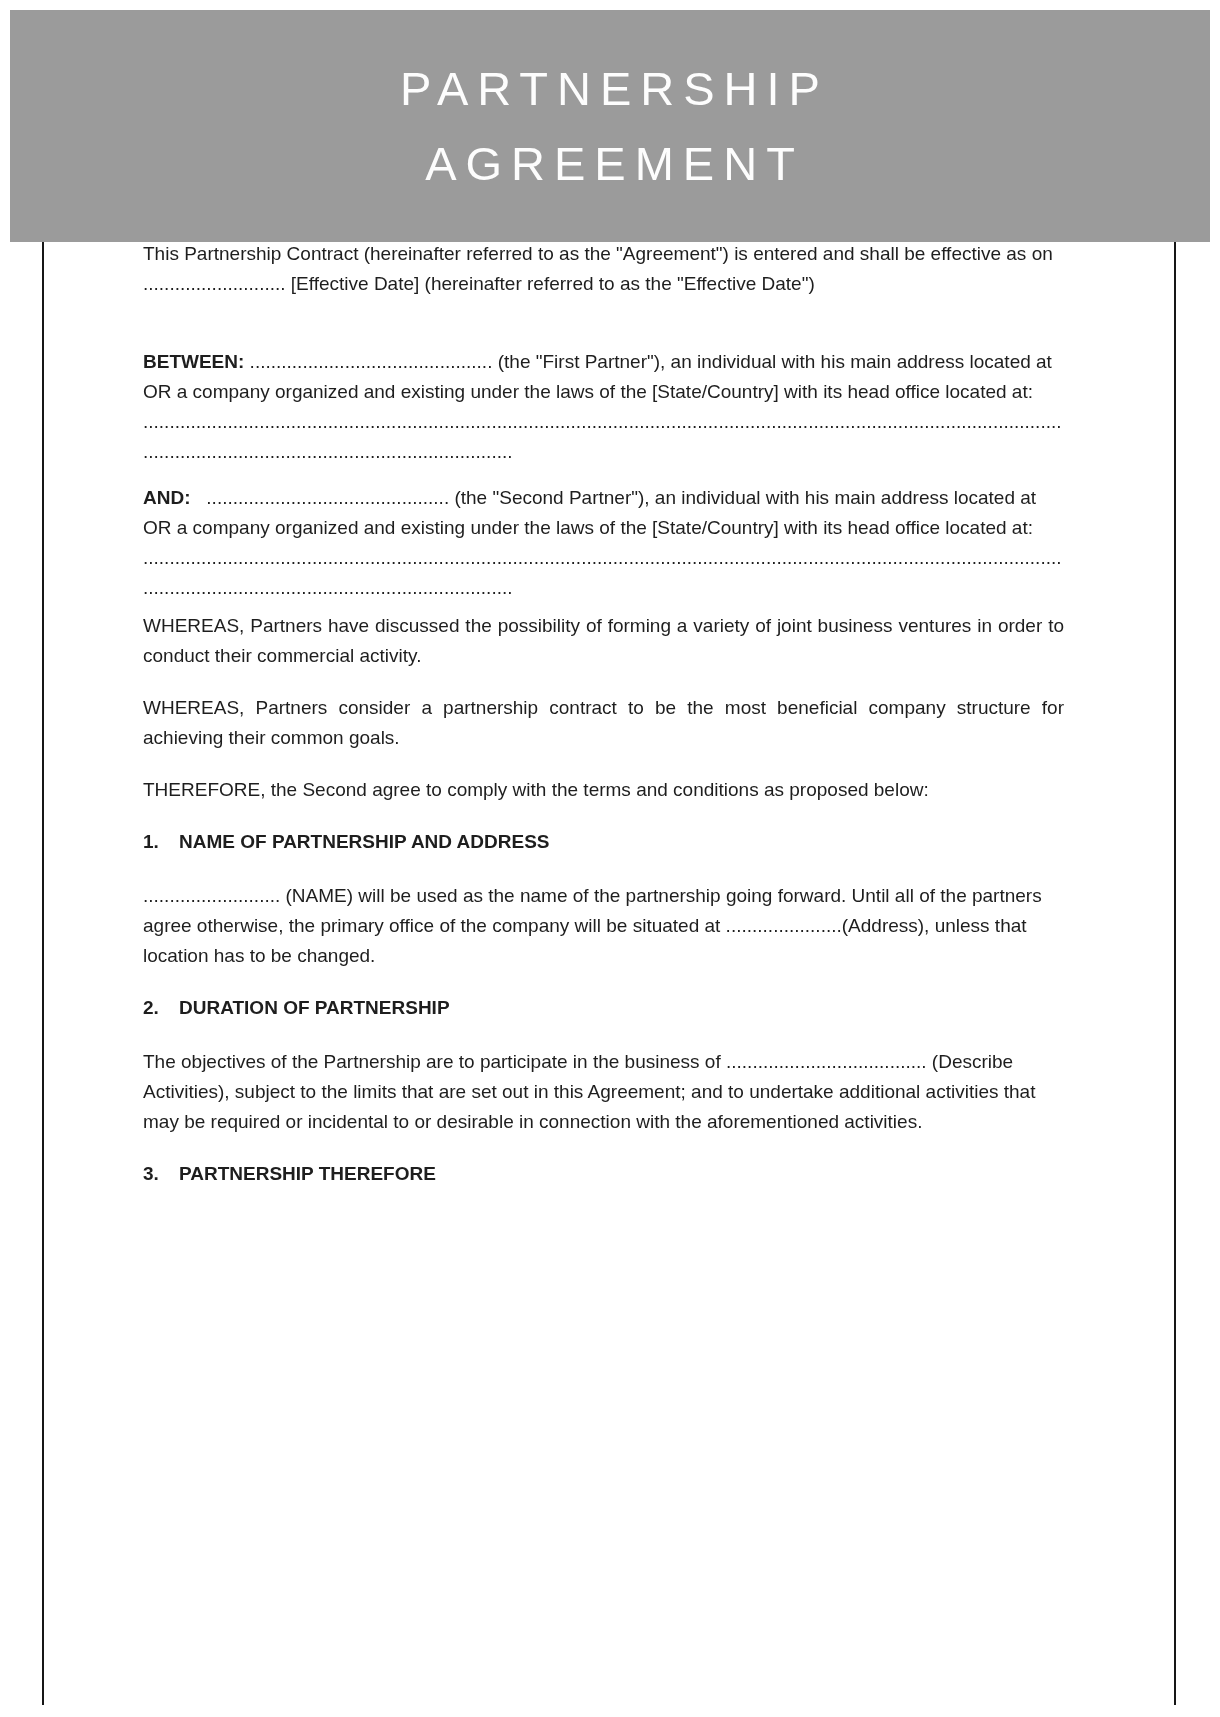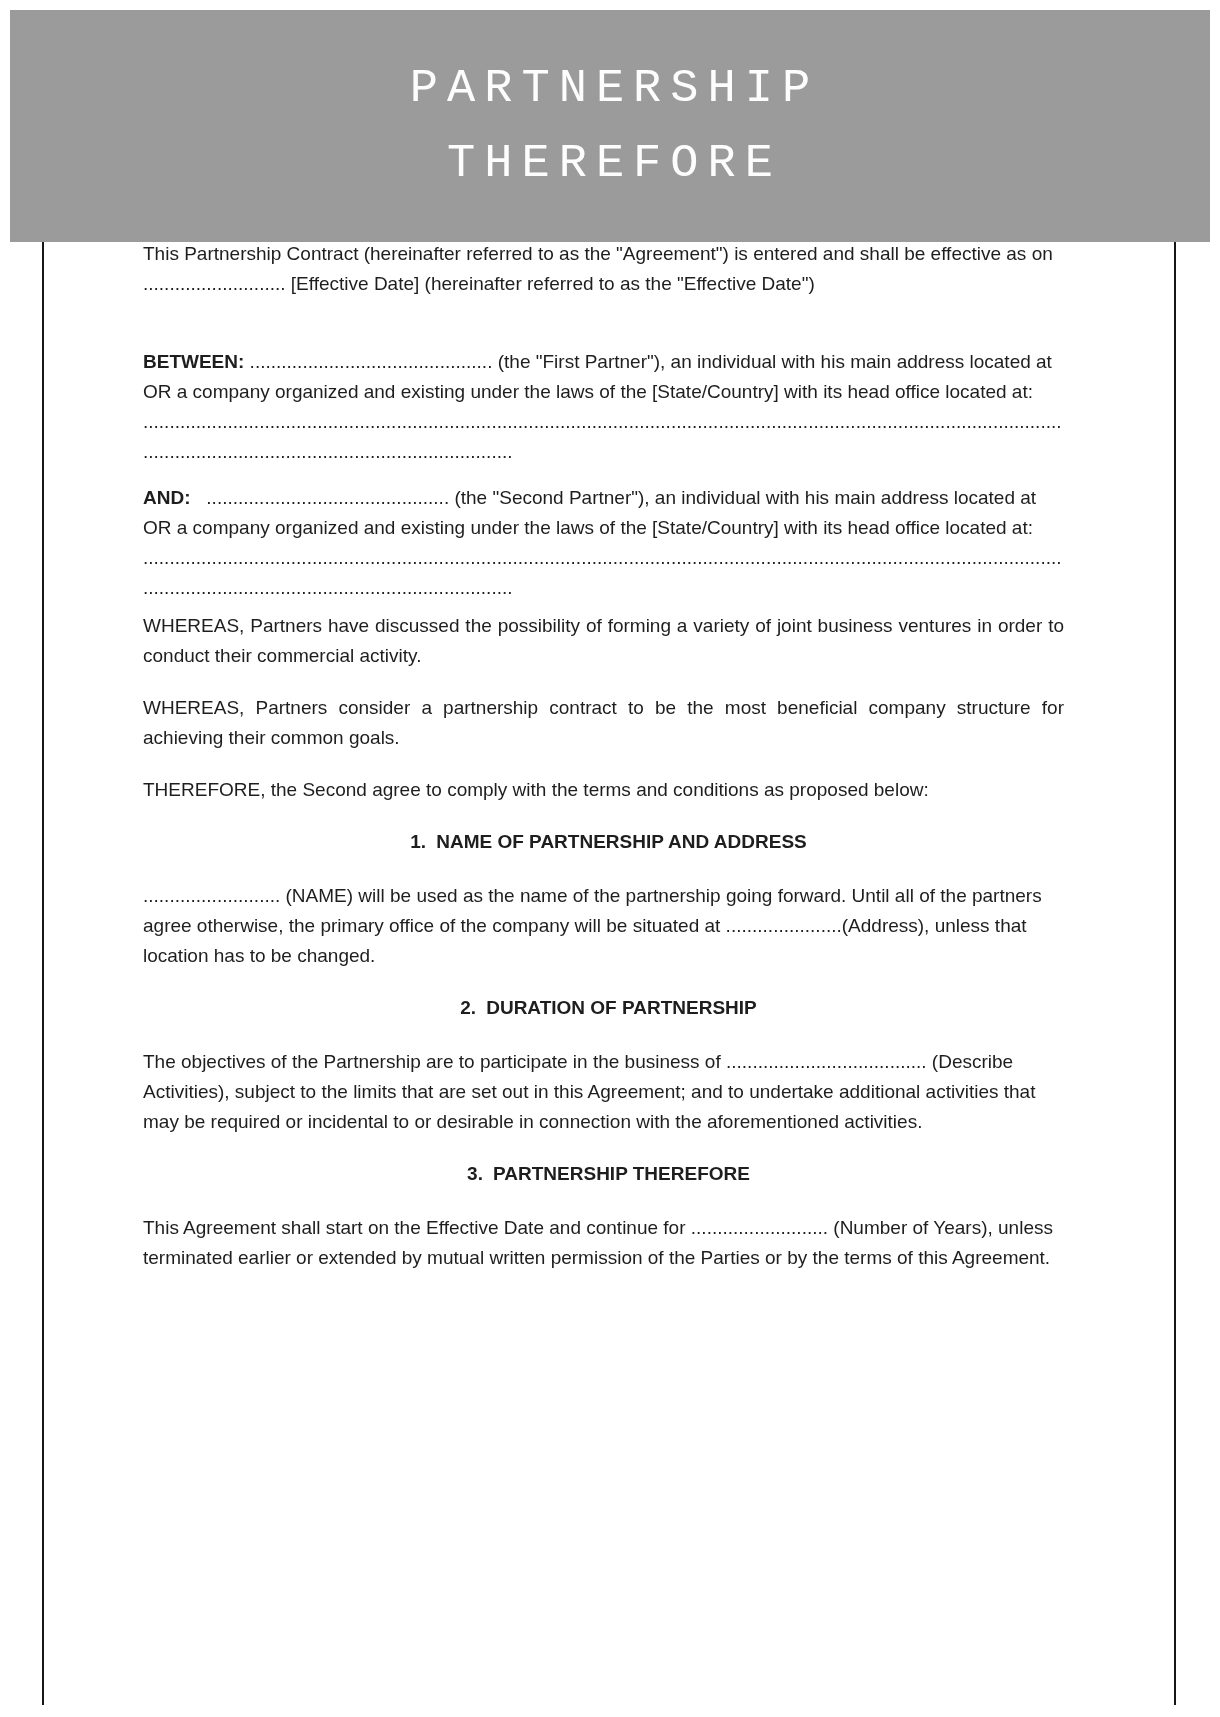--- a/index.html
+++ b/index.html
@@ -2,51 +2,51 @@
 <html><head>
 <meta charset="utf-8">
 <style>
   html,body{margin:0;padding:0;background:#ffffff;}
   .page{
     position:relative;width:1220px;height:1717px;background:#ffffff;
     font-family:"Liberation Sans",sans-serif;color:#1e1e1e;overflow:hidden;
   }
   .banner{
     position:absolute;left:10px;top:10px;width:1200px;height:232px;background:#9b9b9b;
-    display:flex;flex-direction:column;align-items:center;justify-content:center;font-family:Liberation Mono, monospace;
+    display:flex;flex-direction:column;align-items:center;justify-content:center;
   }
   .title-line{
     color:#fdfdfd;font-size:47px;font-weight:400;letter-spacing:9px;
     line-height:75px;padding-left:9px;white-space:nowrap;
   }
   .rule{position:absolute;top:242px;width:2px;height:1463px;background:#161616;}
   .rule-left{left:42px;}
   .rule-right{left:1174px;}
   .content{
     position:absolute;left:143px;top:239px;width:921px;
     font-size:19px;line-height:30px;
   }
   .para{margin:0 0 22px 0;overflow-wrap:anywhere;}
   .para.gap-lg{margin-bottom:48px;}
   .para.gap-none{margin-bottom:16px;}
   .para.gap-sm{margin-bottom:8px;}
   .just{text-align:justify;}
-  .heading{margin:16px 0 24px 0;font-weight:700;text-align:center;}
+  .heading{margin:16px 0 24px 0;font-weight:700;}
   .hnum{display:inline-block;width:36px;font-weight:700;}
   .lead{font-weight:700;}
   .dotfill{word-break:break-all;}
 </style>
 </head>
 <body>
 
 <div class="page">
 
   <div class="banner">
     <div class="title-line">PARTNERSHIP</div>
-    <div class="title-line">THEREFORE</div>
+    <div class="title-line">AGREEMENT</div>
   </div>
 
   <div class="rule rule-left"></div>
   <div class="rule rule-right"></div>
 
   <div class="content">
 
     <p class="para gap-lg">This Partnership Contract (hereinafter referred to as the "Agreement") is entered and shall be effective as on ........................... [Effective Date] (hereinafter referred to as the "Effective Date")</p>
 
     <p class="para gap-none"><span class="lead">BETWEEN:</span><span> .............................................. (the "First Partner"), an individual with his main address located at OR a company organized and existing under the laws of the [State/Country] with its head office located at: </span><span class="dotfill">....................................................................................................................................................................................................................................................</span></p>
@@ -58,16 +58,15 @@
 
     <p class="para">THEREFORE, the Second agree to comply with the terms and conditions as proposed below:</p>
 
     <p class="heading"><span class="hnum">1.</span><span>NAME OF PARTNERSHIP AND ADDRESS</span></p>
     <p class="para">.......................... (NAME) will be used as the name of the partnership going forward. Until all of the partners agree otherwise, the primary office of the company will be situated at ......................(Address), unless that location has to be changed.</p>
 
     <p class="heading"><span class="hnum">2.</span><span>DURATION OF PARTNERSHIP</span></p>
     <p class="para">The objectives of the Partnership are to participate in the business of ...................................... (Describe Activities), subject to the limits that are set out in this Agreement; and to undertake additional activities that may be required or incidental to or desirable in connection with the aforementioned activities.</p>
 
     <p class="heading"><span class="hnum">3.</span><span>PARTNERSHIP THEREFORE</span></p>
-    <p class="para">This Agreement shall start on the Effective Date and continue for .......................... (Number of Years), unless terminated earlier or extended by mutual written permission of the Parties or by the terms of this Agreement.</p>
 
   </div>
 </div>
 
 </body></html>

